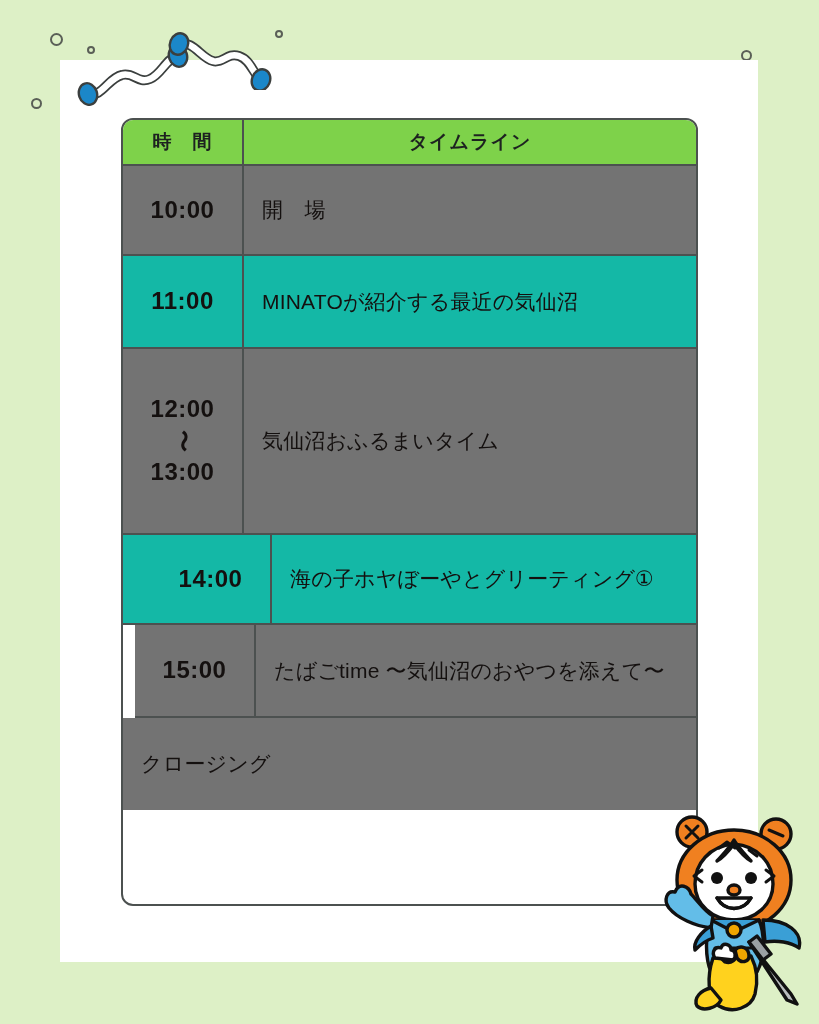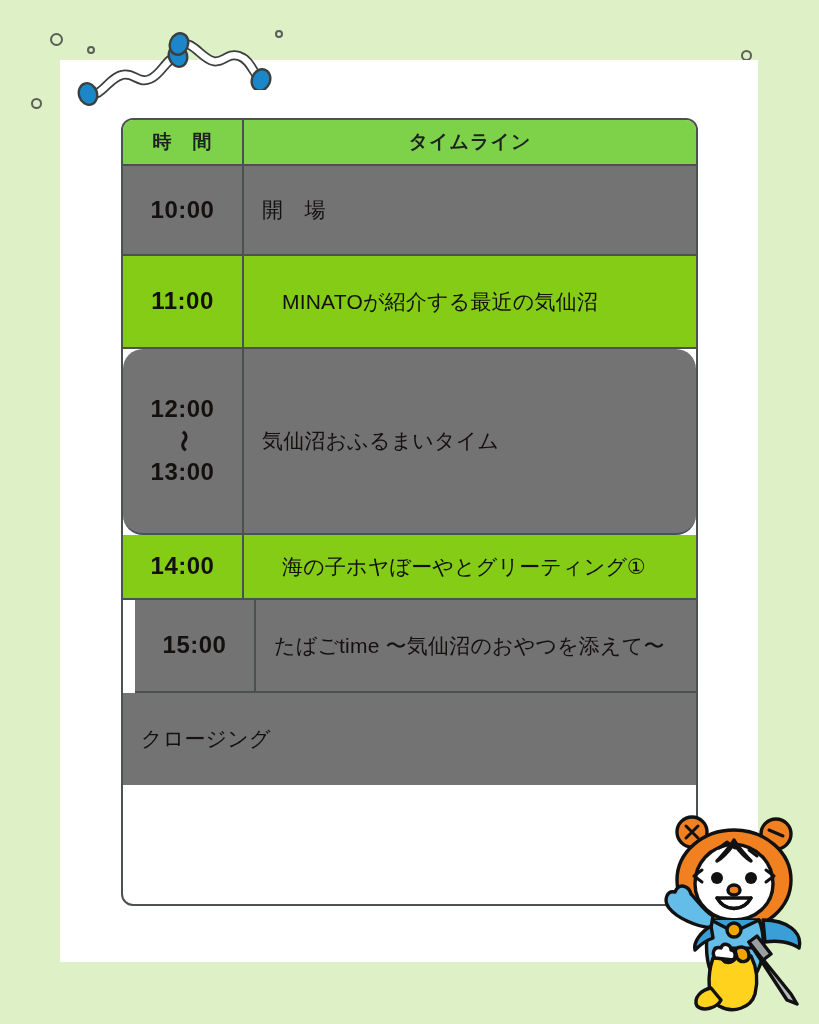--- a/index.html
+++ b/index.html
@@ -25,21 +25,21 @@
   .ribbon{position:absolute;}
   .tbl-wrap{
     position:absolute;left:121px;top:118px;width:577px;height:788px;
     border:2px solid #4c5150;border-radius:12px;overflow:hidden;box-sizing:border-box;
     background:#fff;
   }
   .row{display:flex;width:100%;box-sizing:border-box;border-bottom:2px solid #4c5150;}
   .row:last-child{border-bottom:none;}
   .row.head{background:#7ed24a;height:46px;}
   .row.tint{background:#737373;}
-  .row.plain{background:#84cc16;gap:20px;}
+  .row.plain{background:#14b8a6;}
   .c-time{
     width:121px;flex:0 0 121px;
     border-right:2px solid #4c5150;
     display:flex;flex-direction:column;align-items:center;justify-content:center;
     box-sizing:border-box;
   }
   .c-line{
     flex:1 1 auto;display:flex;align-items:center;
     padding-left:18px;box-sizing:border-box;
   }
@@ -50,22 +50,22 @@
   }
   .t-label{
     font-size:24px;font-weight:800;color:#14100f;letter-spacing:0.5px;
     line-height:1.45;text-align:center;
   }
   .t-sep{font-size:22px;font-weight:800;color:#14100f;line-height:1.0;display:block;
          transform:rotate(90deg);margin:3px 0;}
   .d-label{
     font-size:21px;font-weight:400;color:#14100f;letter-spacing:0.2px;white-space:nowrap;
   }
-  .r1{height:90px;} .r2{height:93px;} .r3{height:186px;border-radius:20px;}
-  .r4{height:65px;} .r5{height:93px;margin-left:12px;} .r6{height:93px;} .r7{height:92px;}
+  .r1{height:90px;} .r2{height:93px;} .r3{height:186px;}
+  .r4{height:90px;padding-left:28px;} .r5{height:93px;margin-left:12px;} .r6{height:93px;} .r7{height:92px;}
 
   
   .mascot{position:absolute;left:645px;top:808px;width:180px;height:216px;}
 </style>
 </head>
 <body>
 
 <div class="stage">
 
   <div id="dots">

